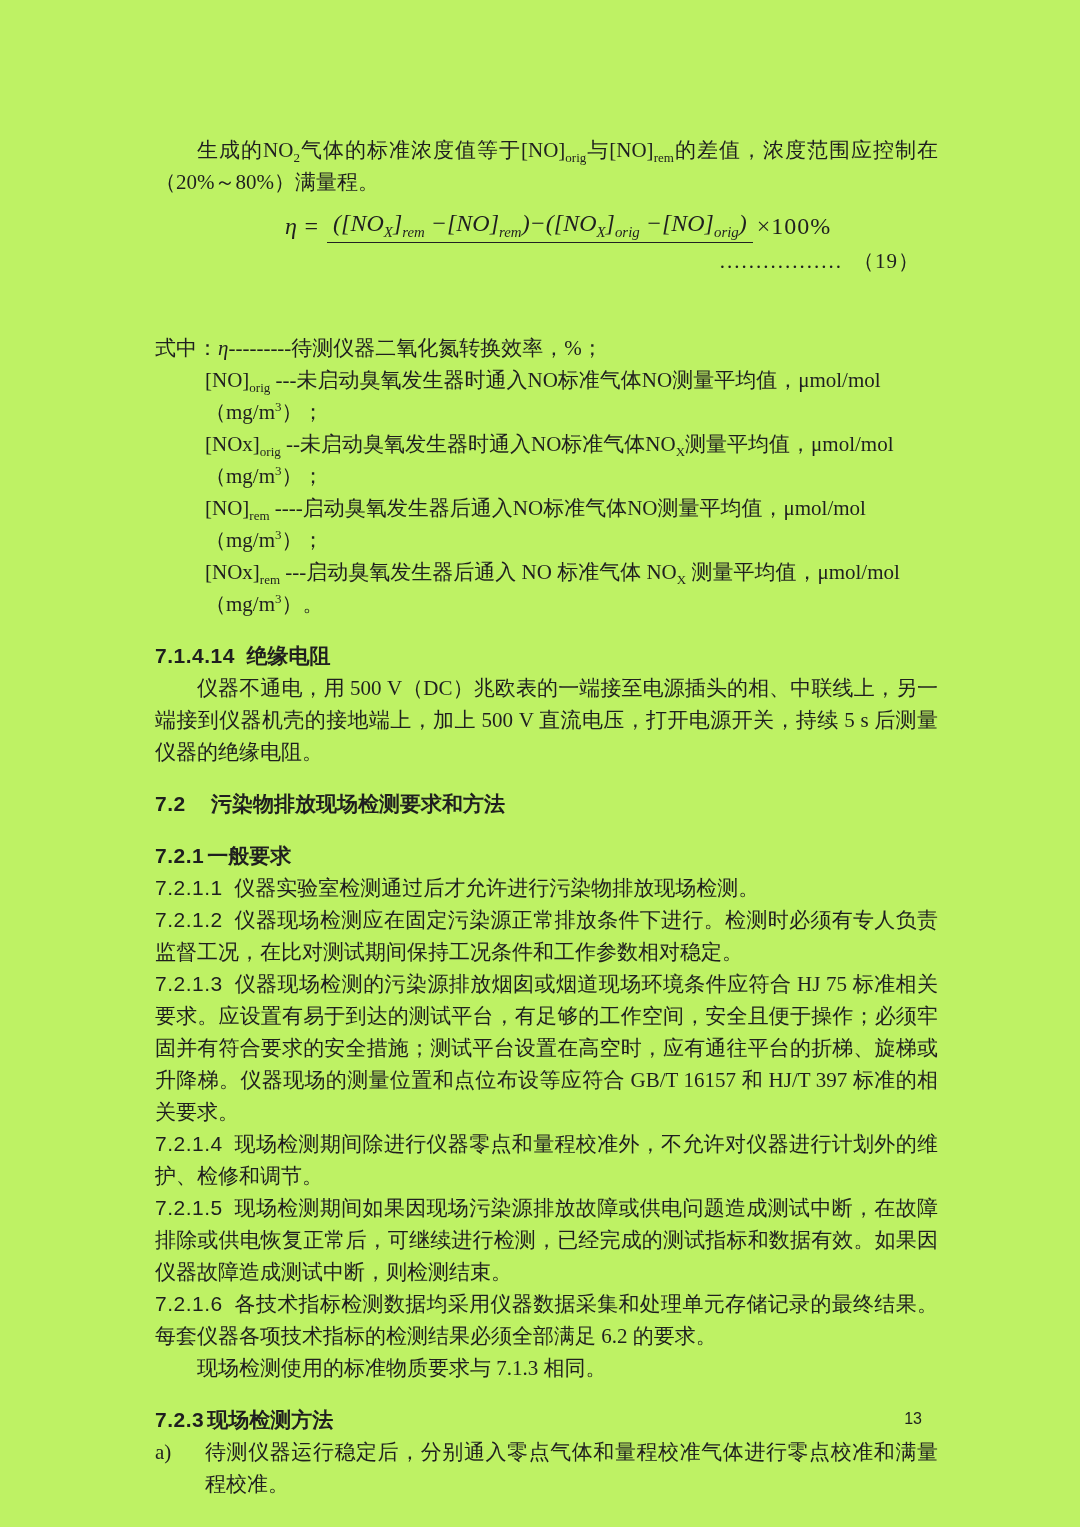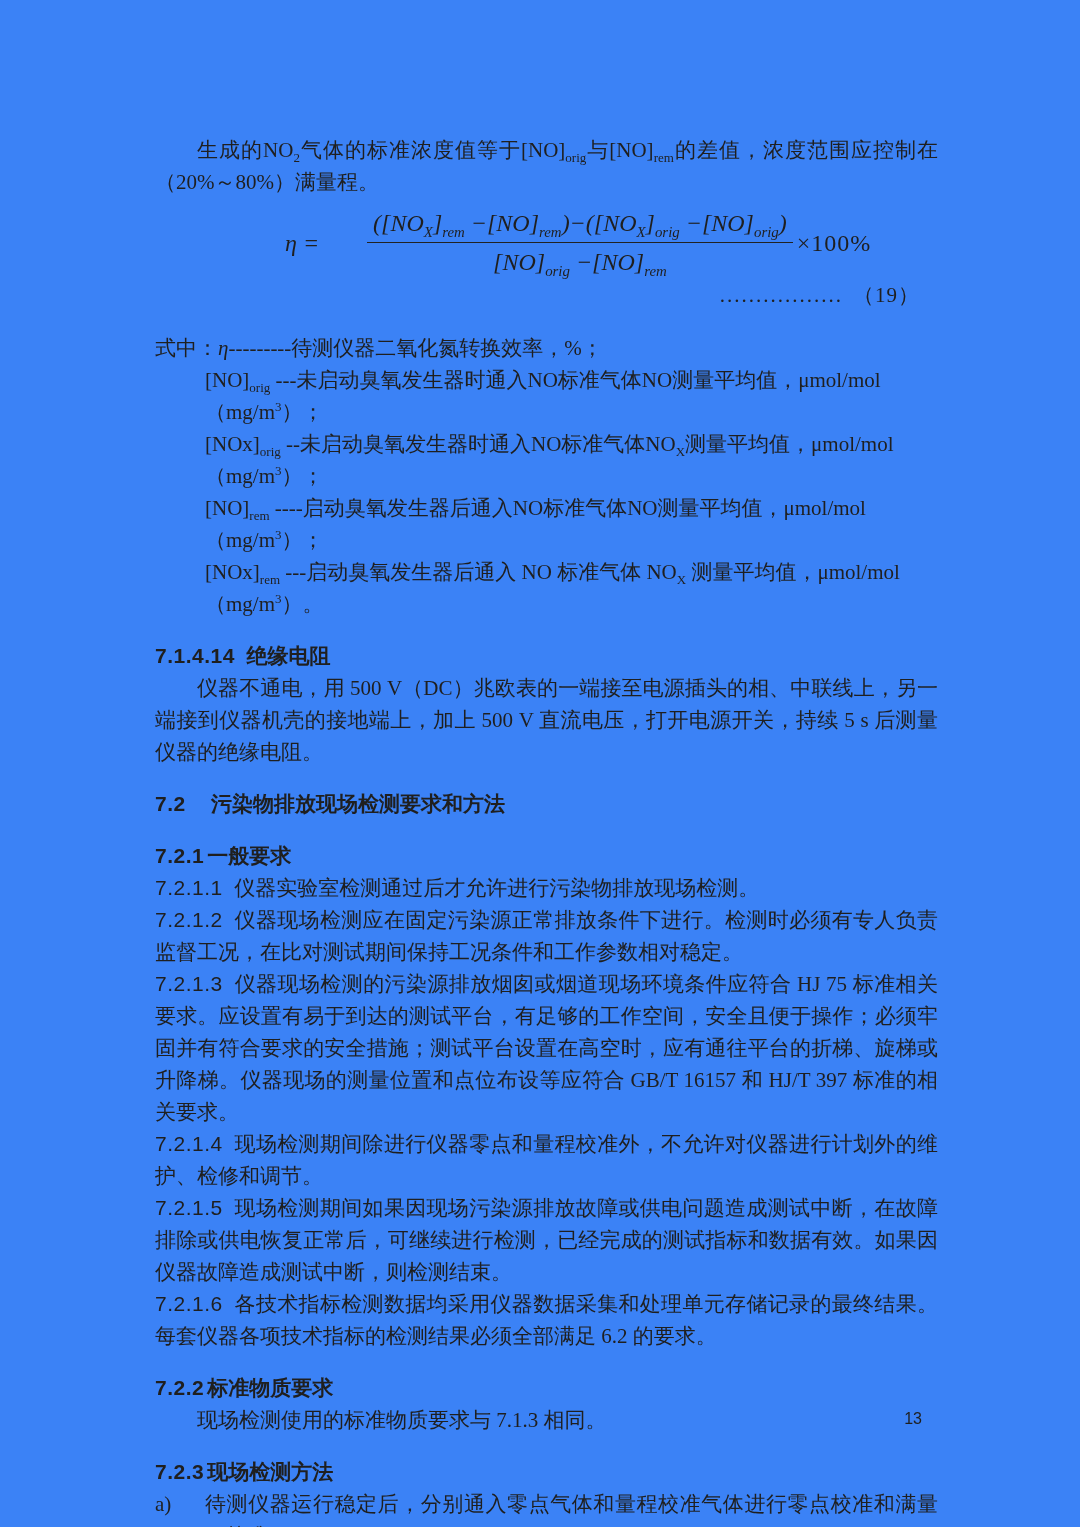--- a/index.html
+++ b/index.html
@@ -1,20 +1,20 @@
 <!DOCTYPE html>
 <html><head>
 <meta charset="utf-8">
 <style>
   html,body { margin:0; padding:0; background:#ffffff; }
   .page {
     position:relative;
     width:1080px; height:1527px;
     margin:0 auto;
-    background:#3b82f6;
+    background:#bef264;
     box-sizing:border-box;
     padding:134px 142px 0 155px;
     font-family:"Liberation Serif","DejaVu Serif",serif;
     font-size:21px;
     line-height:32px;
     color:#1f1f1f;
     overflow:hidden;
   }
   p { margin:0; text-align:justify; }
   .indent { text-indent:2em; }
@@ -42,21 +42,21 @@
   .formula-block { margin:10px 0 6px 0; height:118px; }
   .formula-row {
     display:flex; align-items:center;
     padding-left:130px;
     font-family:"Liberation Serif","DejaVu Serif",serif;
     font-style:italic;
     font-size:24px;
     line-height:1.25;
   }
   .f-lhs { margin-right:8px; }
-  .frac { display:inline-flex; flex-direction:column; text-align:center;margin-left:40px; }
+  .frac { display:inline-flex; flex-direction:column; text-align:center; }
   .frac-num { border-bottom:1.6px solid #222; padding:0 6px 4px 6px; white-space:nowrap; }
   .frac-den { padding-top:4px; white-space:nowrap; }
   .f-mult { font-style:normal; margin-left:4px; letter-spacing:1px; }
   .formula-number-row {
     text-align:right;
     padding-right:18px;
     font-style:normal;
     font-size:21px;
     letter-spacing:2px;
     margin-top:2px;
@@ -80,21 +80,20 @@
 
 <div class="page">
 
   <p class="indent">生成的NO<sub>2</sub>气体的标准浓度值等于[NO]<sub>orig</sub>与[NO]<sub>rem</sub>的差值，浓度范围应控制在（20%～80%）满量程。</p>
 
   <div class="formula-block">
     <div class="formula-row">
       <span class="f-lhs">η =</span>
       <span class="frac">
         <span class="frac-num">([NO<sub>X</sub>]<sub>rem</sub> −[NO]<sub>rem</sub>)−([NO<sub>X</sub>]<sub>orig</sub> −[NO]<sub>orig</sub>)</span>
-        <span class="frac-den">[NO]<sub>orig</sub> −[NO]<sub>rem</sub></span>
       </span>
       <span class="f-mult">×100%</span>
     </div>
     <div class="formula-number-row">
       <span>.................</span><span class="eq-no">（19）</span>
     </div>
   </div>
 
   <p class="def-lead">式中：<i>η</i>---------待测仪器二氧化氮转换效率，%；</p>
   <p class="def-item">[NO]<sub>orig</sub> ---未启动臭氧发生器时通入NO标准气体NO测量平均值，μmol/mol（mg/m<sup>3</sup>）；</p>
@@ -109,21 +108,20 @@
 
   <p class="heading h-tight"><span class="sec-num">7.2.1</span><span>一般要求</span></p>
 
   <p><span class="sec-num">7.2.1.1</span><span>仪器实验室检测通过后才允许进行污染物排放现场检测。</span></p>
   <p><span class="sec-num">7.2.1.2</span><span>仪器现场检测应在固定污染源正常排放条件下进行。检测时必须有专人负责监督工况，在比对测试期间保持工况条件和工作参数相对稳定。</span></p>
   <p><span class="sec-num">7.2.1.3</span><span>仪器现场检测的污染源排放烟囱或烟道现场环境条件应符合 HJ 75 标准相关要求。应设置有易于到达的测试平台，有足够的工作空间，安全且便于操作；必须牢固并有符合要求的安全措施；测试平台设置在高空时，应有通往平台的折梯、旋梯或升降梯。仪器现场的测量位置和点位布设等应符合 GB/T 16157 和 HJ/T 397 标准的相关要求。</span></p>
   <p><span class="sec-num">7.2.1.4</span><span>现场检测期间除进行仪器零点和量程校准外，不允许对仪器进行计划外的维护、检修和调节。</span></p>
   <p><span class="sec-num">7.2.1.5</span><span>现场检测期间如果因现场污染源排放故障或供电问题造成测试中断，在故障排除或供电恢复正常后，可继续进行检测，已经完成的测试指标和数据有效。如果因仪器故障造成测试中断，则检测结束。</span></p>
   <p><span class="sec-num">7.2.1.6</span><span>各技术指标检测数据均采用仪器数据采集和处理单元存储记录的最终结果。每套仪器各项技术指标的检测结果必须全部满足 6.2 的要求。</span></p>
 
-  <p class="heading h-tight"><span class="sec-num">7.2.2</span><span>标准物质要求</span></p>
   <p class="indent">现场检测使用的标准物质要求与 7.1.3 相同。</p>
 
   <p class="heading h-tight"><span class="sec-num">7.2.3</span><span>现场检测方法</span></p>
 
 
   <div class="list-item">
     <span class="list-marker">a)</span>
     <span class="list-text">待测仪器运行稳定后，分别通入零点气体和量程校准气体进行零点校准和满量程校准。</span>
   </div>
 

